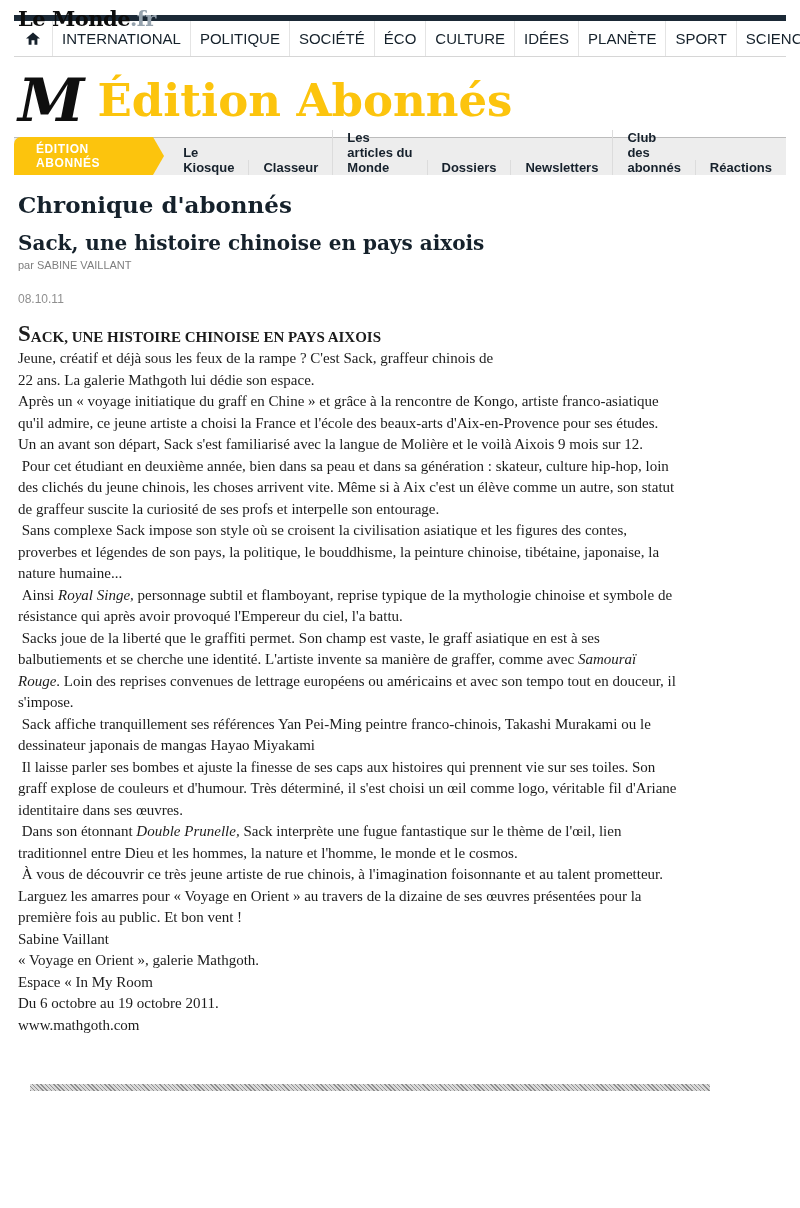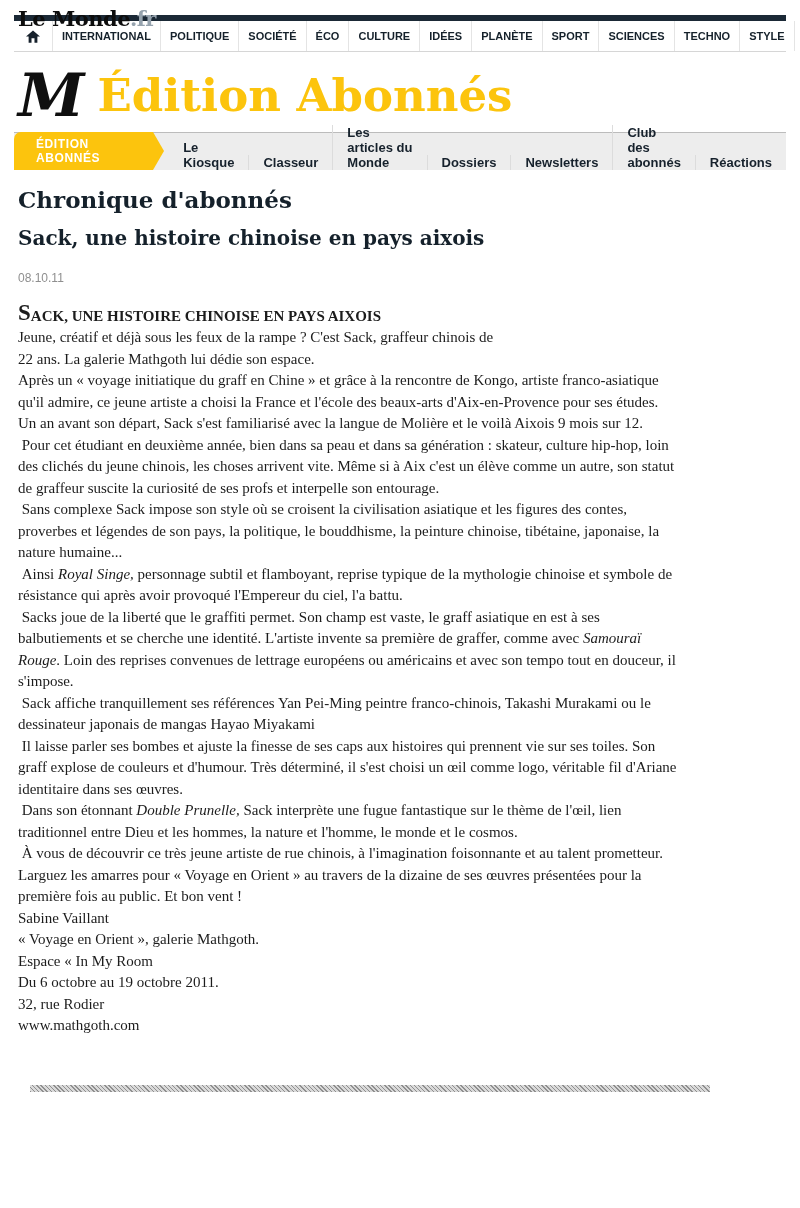--- a/index.html
+++ b/index.html
@@ -15,21 +15,21 @@
   .logo { font-family:"DejaVu Serif", serif; font-weight:bold; font-size:21px;
           letter-spacing:-0.5px; color:#0d0d0d; cursor:pointer; display:inline-block; }
   .logo .fr { color:#96a3ae; }
 
   
   .main-nav { margin:0 14px; }
   .nav-top-bar { height:6px; background:#1b2936; }
   .main-nav ul { list-style:none; display:flex; background:#ffffff;
                  border-bottom:1px solid #d6d6d6; align-items:stretch; }
   .main-nav li { display:flex; align-items:center; padding:9px 9px;
-                 font-weight:bold; font-size:11px; color:#15212b; cursor:pointer;
+                 font-weight:normal; font-size:15px; color:#15212b; cursor:pointer;
                  border-left:1px solid #e4e4e4; white-space:nowrap; }
   .main-nav li:first-child { border-left:none; padding:7px 12px; }
   .home-glyph svg { display:block; }
 
   
   .brand-row { padding:10px 0 0 18px; height:72px; display:flex; align-items:flex-end; }
   .monogram { font-family:"DejaVu Serif", serif; font-weight:bold; font-style:italic;
               font-size:60px; line-height:58px; color:#0f0f0f; }
   .edition-title { font-family:"DejaVu Serif", serif; font-weight:bold;
                    font-size:45px; line-height:56px; color:#fcc40d; margin-left:13px; }
@@ -120,38 +120,38 @@
       <li>Dossiers</li>
       <li>Newsletters</li>
       <li>Club des abonnés</li>
       <li>Réactions</li>
     </ul>
   </nav>
 
   <main class="article">
     <h2 class="section-title">Chronique d'abonnés</h2>
     <h3 class="headline">Sack, une histoire chinoise en pays aixois</h3>
+    <div class="byline">par SABINE VAILLANT</div>
     <div class="date">08.10.11</div>
 
     <p class="lead"><span class="lead-initial">S</span><span>ACK, UNE HISTOIRE CHINOISE EN PAYS AIXOIS</span></p>
 
     <p class="body-p"><span>Jeune, créatif et déjà sous les feux de la rampe ? C'est Sack, graffeur chinois de
 22 ans. La galerie Mathgoth lui dédie son espace.</span></p>
     <p class="body-p"><span>Après un « voyage initiatique du graff en Chine » et grâce à la rencontre de Kongo, artiste franco-asiatique qu'il admire, ce jeune artiste a choisi la France et l'école des beaux-arts d'Aix-en-Provence pour ses études. Un an avant son départ, Sack s'est familiarisé avec la langue de Molière et le voilà Aixois 9 mois sur 12.</span></p>
     <p class="body-p"><span> Pour cet étudiant en deuxième année, bien dans sa peau et dans sa génération : skateur, culture hip-hop, loin des clichés du jeune chinois, les choses arrivent vite. Même si à Aix c'est un élève comme un autre, son statut de graffeur suscite la curiosité de ses profs et interpelle son entourage.</span></p>
     <p class="body-p"><span> Sans complexe Sack impose son style où se croisent la civilisation asiatique et les figures des contes, proverbes et légendes de son pays, la politique, le bouddhisme, la peinture chinoise, tibétaine, japonaise, la nature humaine...</span></p>
     <p class="body-p"><span> Ainsi </span><em>Royal Singe,</em><span> personnage subtil et flamboyant, reprise typique de la mythologie chinoise et symbole de résistance qui après avoir provoqué l'Empereur du ciel, l'a battu.</span></p>
-    <p class="body-p"><span> Sacks joue de la liberté que le graffiti permet. Son champ est vaste, le graff asiatique en est à ses balbutiements et se cherche une identité. L'artiste invente sa première de graffer, comme avec </span><em>Samouraï Rouge</em><span>. Loin des reprises convenues de lettrage européens ou américains et avec son tempo tout en douceur, il s'impose.</span></p>
+    <p class="body-p"><span> Sacks joue de la liberté que le graffiti permet. Son champ est vaste, le graff asiatique en est à ses balbutiements et se cherche une identité. L'artiste invente sa manière de graffer, comme avec </span><em>Samouraï Rouge</em><span>. Loin des reprises convenues de lettrage européens ou américains et avec son tempo tout en douceur, il s'impose.</span></p>
     <p class="body-p"><span> Sack affiche tranquillement ses références Yan Pei-Ming peintre franco-chinois, Takashi Murakami ou le dessinateur japonais de mangas Hayao Miyakami</span></p>
     <p class="body-p"><span> Il laisse parler ses bombes et ajuste la finesse de ses caps aux histoires qui prennent vie sur ses toiles. Son graff explose de couleurs et d'humour. Très déterminé, il s'est choisi un œil comme logo, véritable fil d'Ariane identitaire dans ses œuvres.</span></p>
     <p class="body-p"><span> Dans son étonnant </span><em>Double Prunelle,</em><span> Sack interprète une fugue fantastique sur le thème de l'œil, lien traditionnel entre Dieu et les hommes, la nature et l'homme, le monde et le cosmos.</span></p>
     <p class="body-p"><span> À vous de découvrir ce très jeune artiste de rue chinois, à l'imagination foisonnante et au talent prometteur. Larguez les amarres pour « Voyage en Orient » au travers de la dizaine de ses œuvres présentées pour la première fois au public. Et bon vent !</span></p>
     <p class="body-p"><span>Sabine Vaillant</span></p>
     <p class="body-p"><span>« Voyage en Orient », galerie Mathgoth.</span></p>
     <p class="body-p"><span>Espace « In My Room</span></p>
     <p class="body-p"><span>Du 6 octobre au 19 octobre 2011.</span></p>
-    <p class="body-p"><span>32, rue Rodier</span></p>
     <p class="body-p"><span>www.mathgoth.com</span></p>
   </main>
 
   <div class="bottom-rule"></div>
 
 </div>
 
 </body></html>

